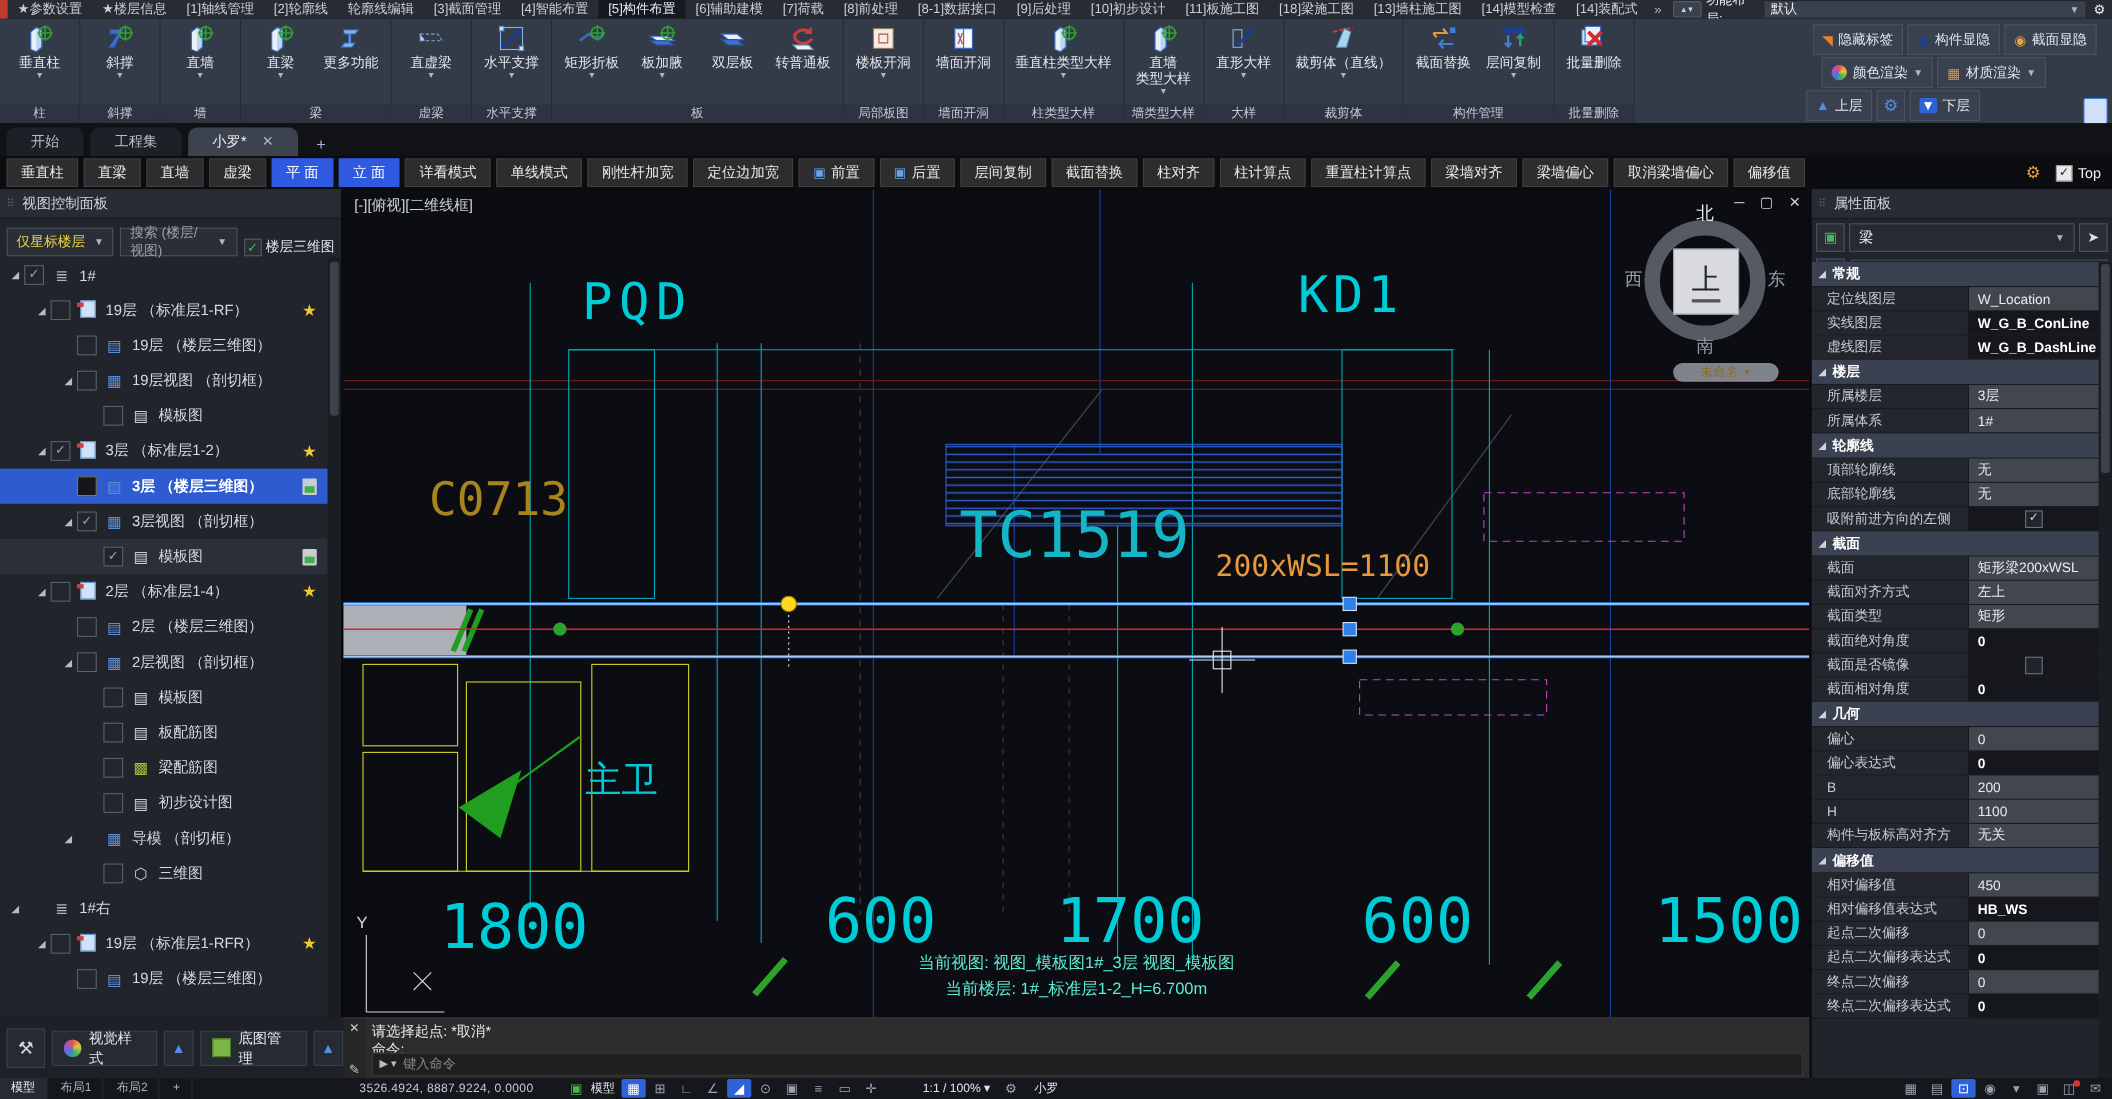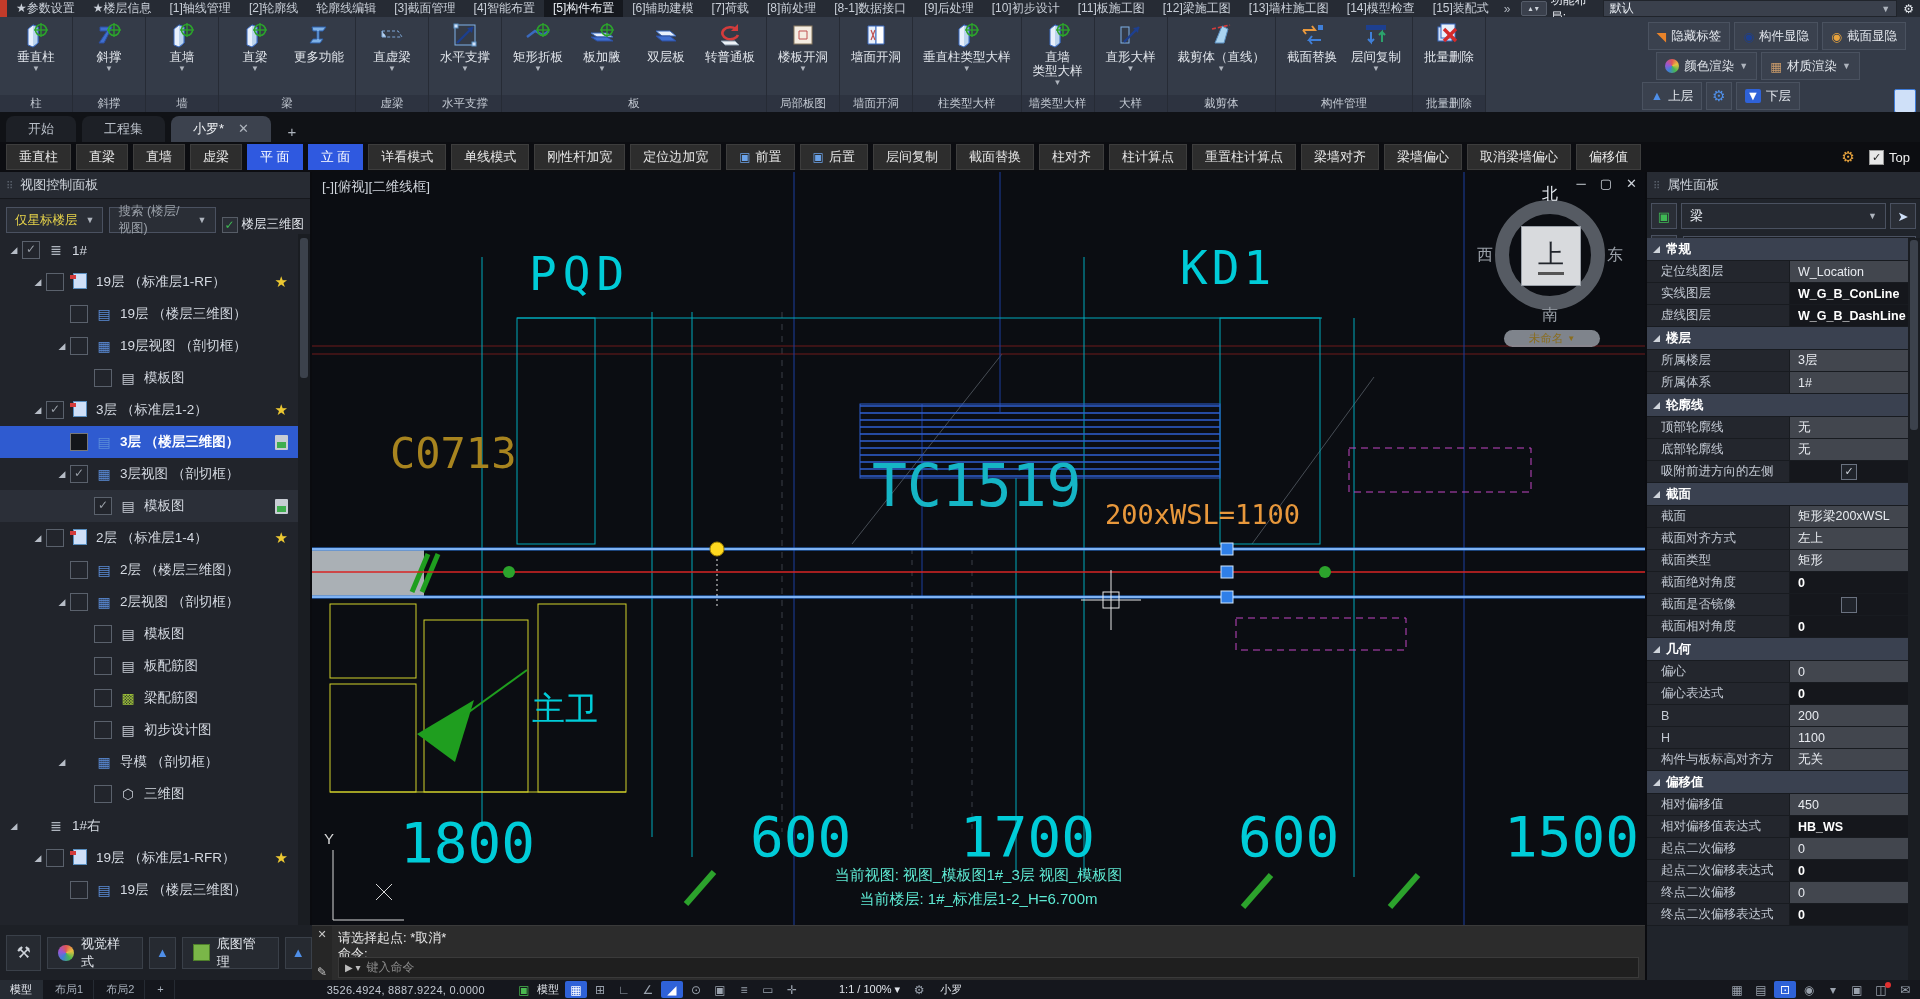--- a/index.html
+++ b/index.html
@@ -105,21 +105,21 @@
   #viewcube{position:absolute;right:30px;top:18px;width:130px;height:130px;}
   #viewcube .ring{position:absolute;left:10px;top:10px;width:110px;height:110px;border-radius:50%;
                   border:14px solid rgba(150,156,165,.55);box-sizing:border-box;}
   #viewcube .face{position:absolute;left:36px;top:36px;width:58px;height:58px;background:#d8dadd;border:1px solid #9aa0a8;
                   display:flex;align-items:center;justify-content:center;font-size:26px;color:#20242b;}
   #viewcube .face .inner{border-bottom:3px solid #555;}
   .vc-n{position:absolute;left:50%;top:-6px;transform:translateX(-50%);color:#e8ecf2;font-size:16px;}
   .vc-s{position:absolute;left:50%;bottom:-6px;transform:translateX(-50%);color:#9aa0a8;font-size:16px;}
   .vc-w{position:absolute;left:-8px;top:50%;transform:translateY(-50%);color:#9aa0a8;font-size:16px;}
   .vc-e{position:absolute;right:-8px;top:50%;transform:translateY(-50%);color:#9aa0a8;font-size:16px;}
-  #unnamed-pill{position:absolute;right:45px;top:158px;width:96px;height:17px;background:rgba(148,154,162,.85);
+  #unnamed-pill{position:absolute;right:28px;top:158px;width:96px;height:17px;background:rgba(148,154,162,.85);
                 border-radius:9px;font-size:11.5px;color:#8a6d1e;display:flex;align-items:center;justify-content:center;gap:4px;}
 
   
   #right-panel{position:absolute;left:1647px;top:172px;width:273px;height:808px;background:#20242b;}
   #rp-combo{height:34px;display:flex;align-items:center;padding:0 4px;gap:4px;}
   .rp-sq{width:24px;height:24px;background:#2a2e36;border:1px solid #4a5160;display:flex;align-items:center;justify-content:center;font-size:13px;}
   .rp-select{flex:1;height:24px;border:1px solid #4a5160;background:#262a32;display:flex;align-items:center;
              padding:0 8px;font-size:13px;color:#e8ecf2;gap:8px;}
   .rp-select .car{margin-left:auto;font-size:9px;color:#aeb4bd;}
   #rp-search{height:30px;display:flex;align-items:center;padding:0 4px;gap:6px;}
@@ -198,24 +198,24 @@
         <div class="menu-item">[3]截面管理</div>
         <div class="menu-item">[4]智能布置</div>
         <div class="menu-item selected">[5]构件布置</div>
         <div class="menu-item">[6]辅助建模</div>
         <div class="menu-item">[7]荷载</div>
         <div class="menu-item">[8]前处理</div>
         <div class="menu-item">[8-1]数据接口</div>
         <div class="menu-item">[9]后处理</div>
         <div class="menu-item">[10]初步设计</div>
         <div class="menu-item">[11]板施工图</div>
-        <div class="menu-item">[12]梁施工图</div>
+        <div class="menu-item">[18]梁施工图</div>
         <div class="menu-item">[13]墙柱施工图</div>
         <div class="menu-item">[14]模型检查</div>
-        <div class="menu-item">[15]装配式</div>
+        <div class="menu-item">[14]装配式</div>
       </div>
     <div class="menu-more">»</div>
     <div class="menu-minibox">▴ ▾</div>
     <div class="spacer"></div>
     <span class="layout-label">功能布局:</span>
     <div class="layout-select">
       <span>默认</span>
       <span class="car">▼</span>
     </div>
     <span class="menubar-gear">⚙</span>

